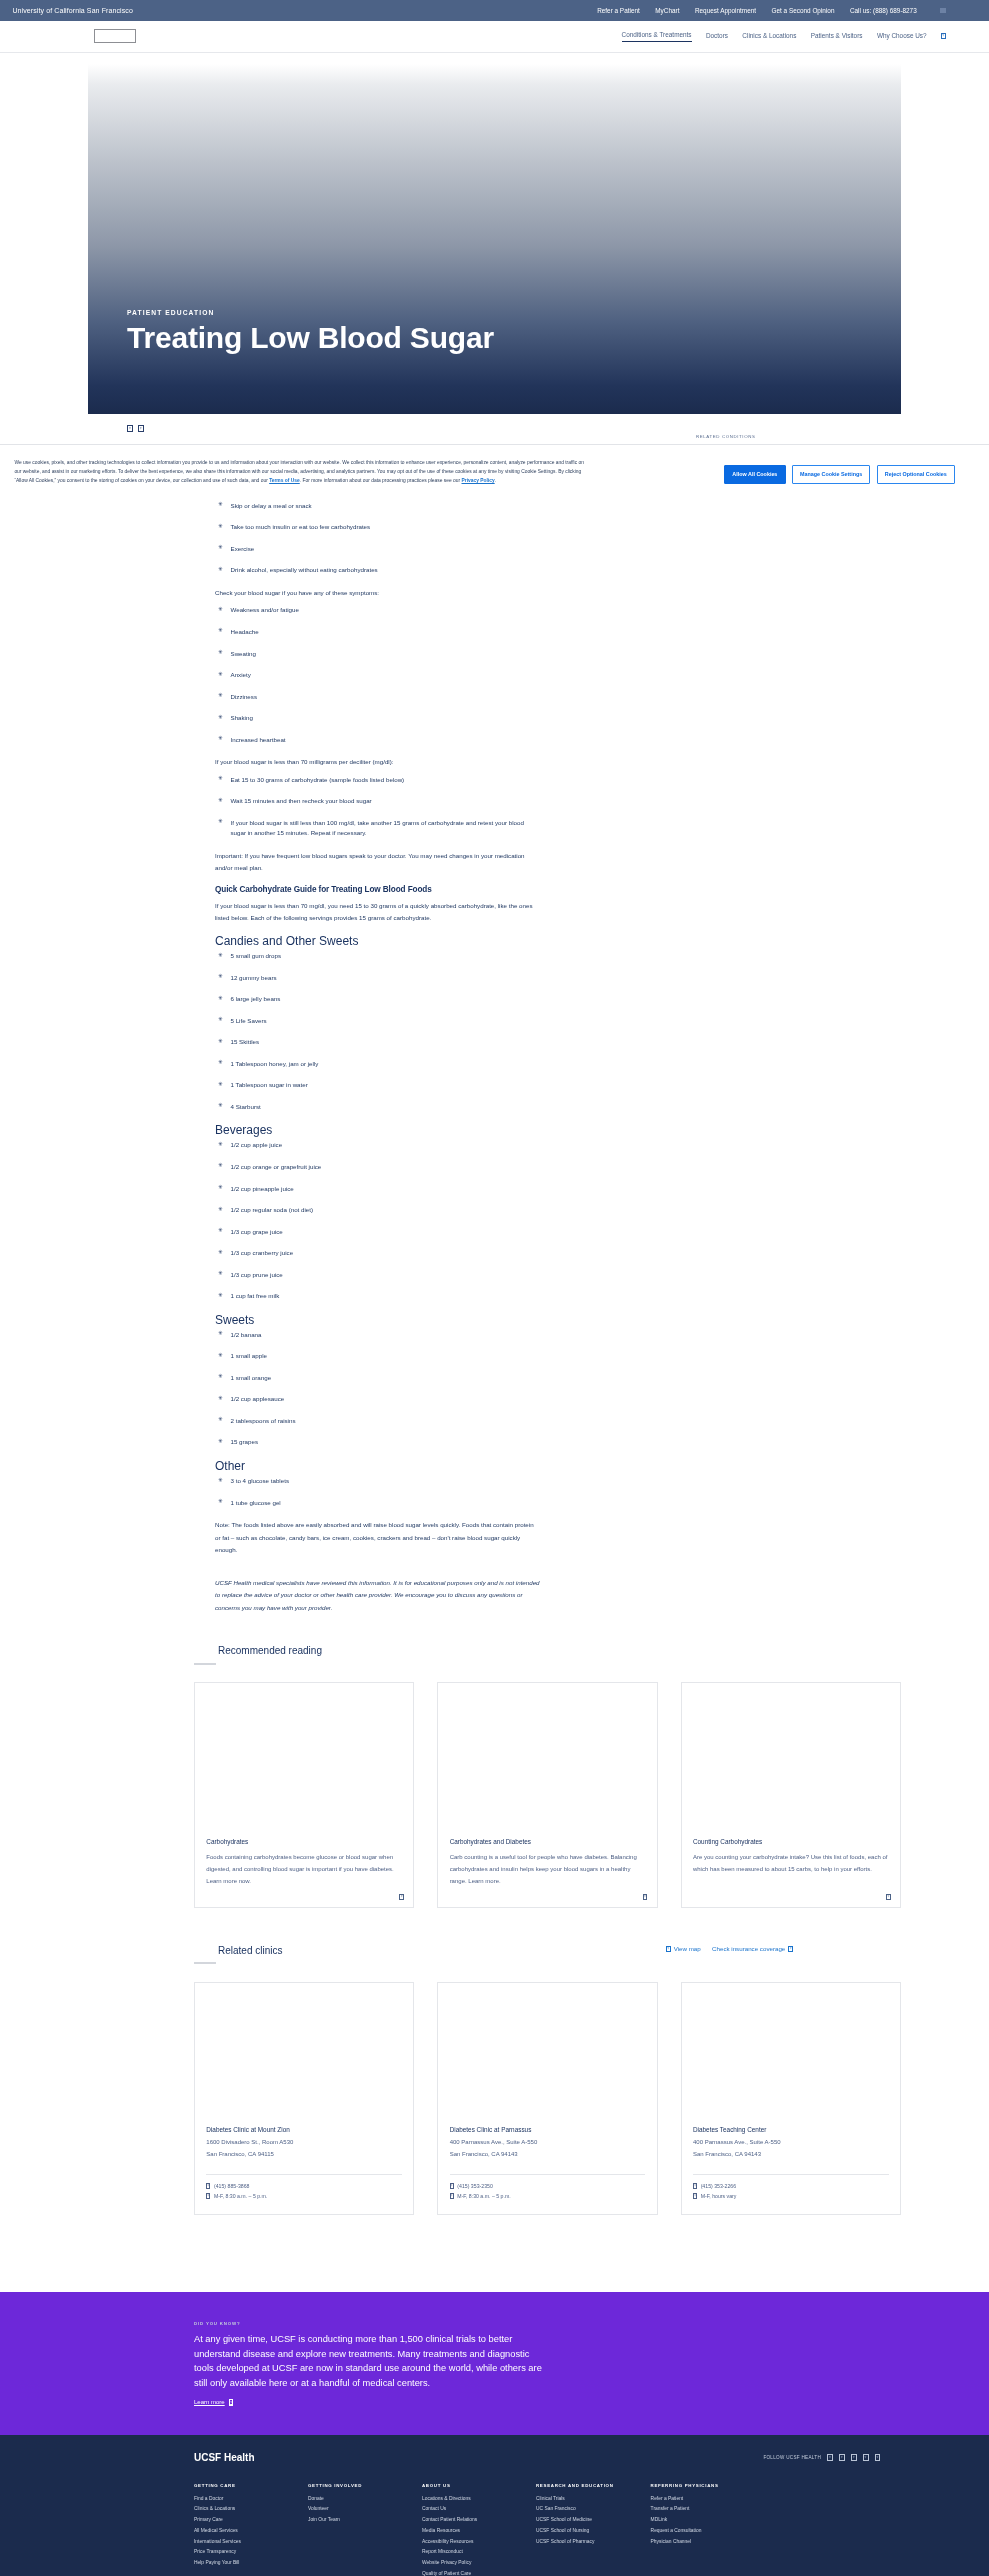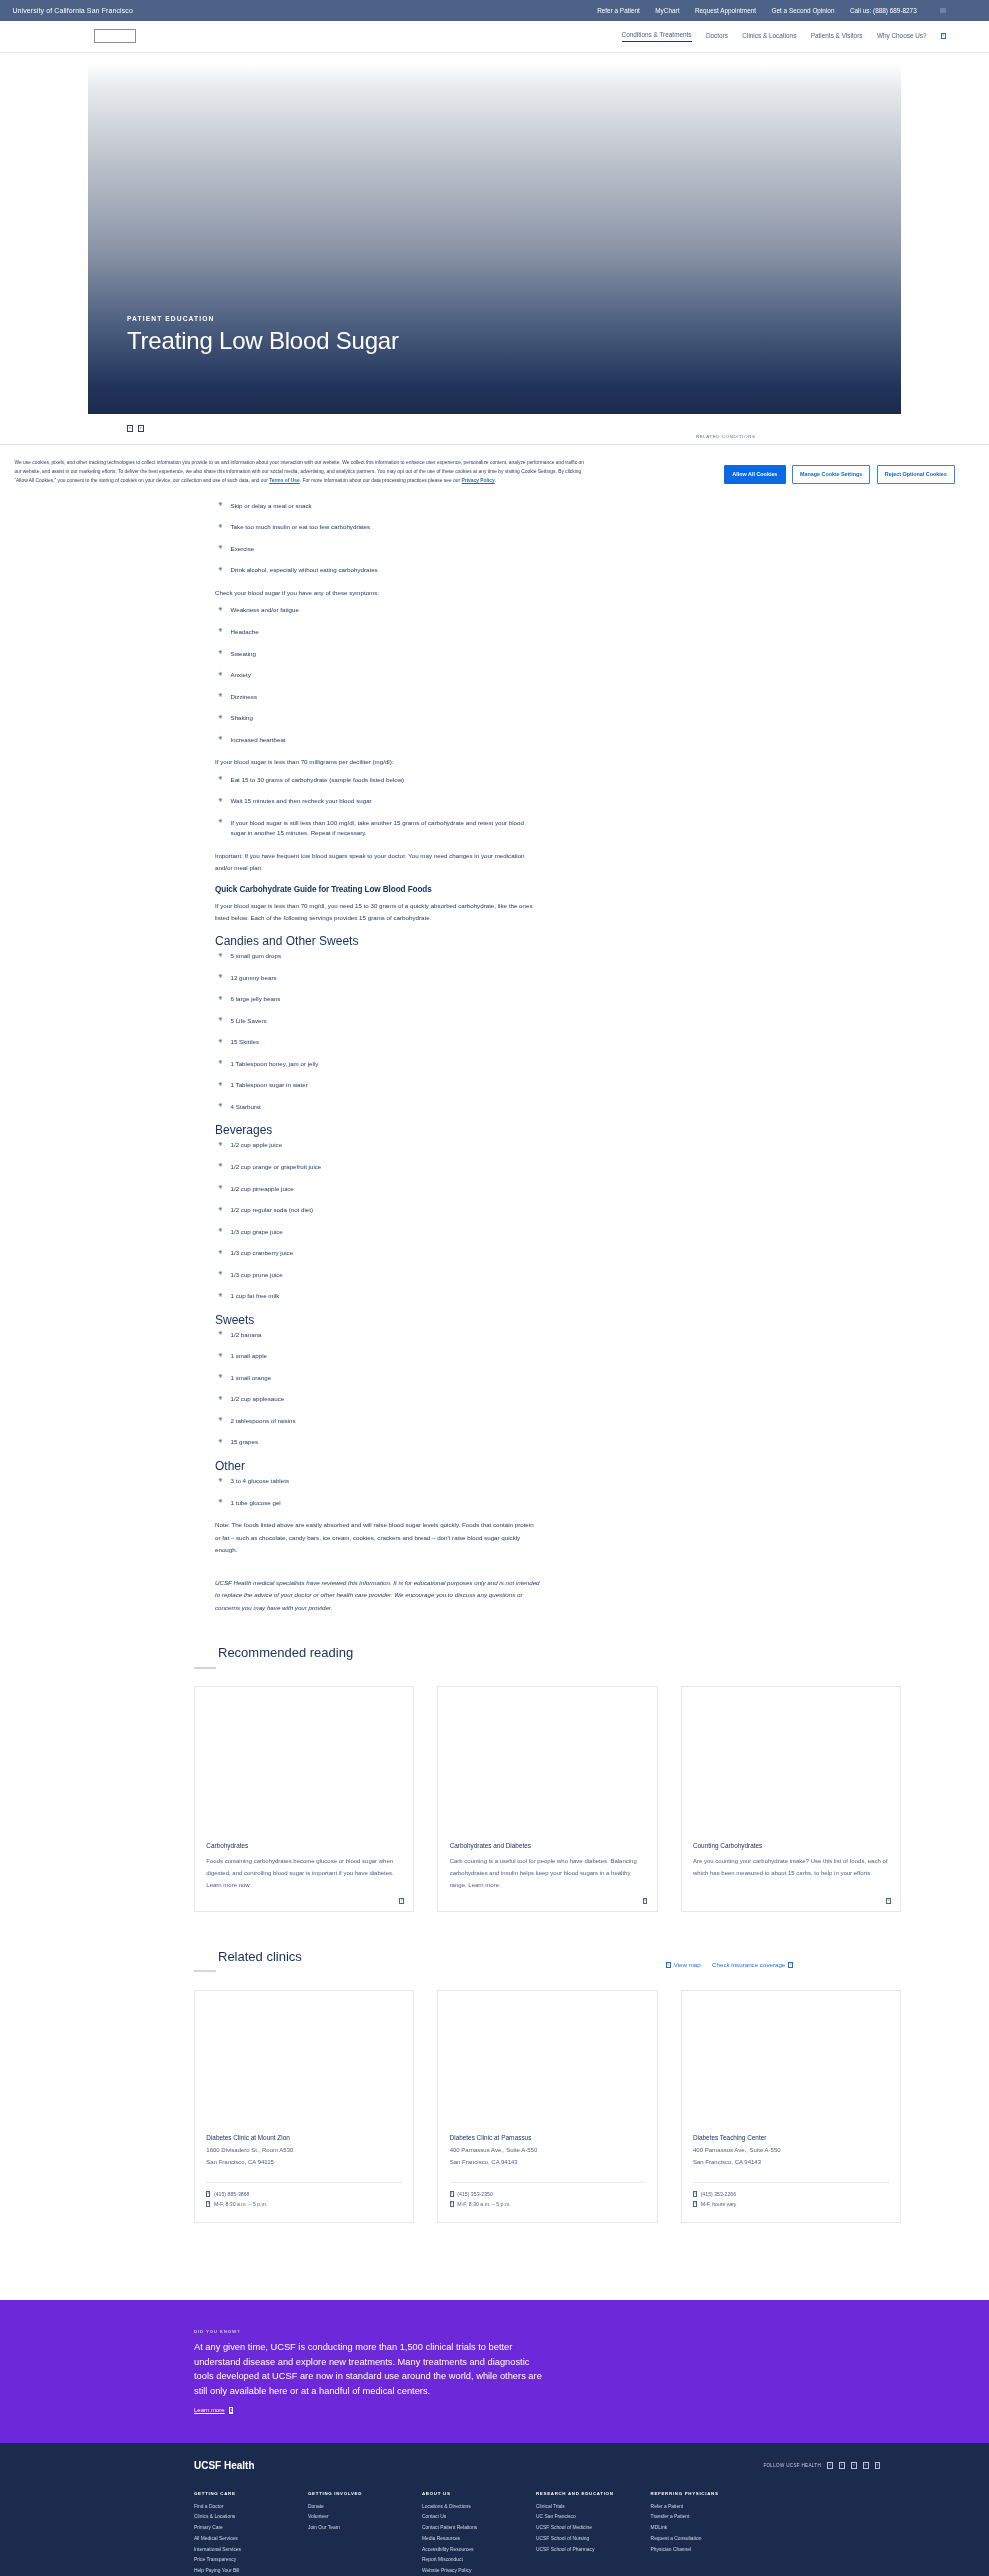--- a/index.html
+++ b/index.html
@@ -58,21 +58,21 @@
     background:linear-gradient(to bottom,#ffffff 0%,#e9ebee 6%,#bcc2cb 28%,#8d97a8 52%,#4e6080 74%,#22345a 92%,#1b2b4d 100%);
     overflow:hidden;
   }
   .hero-inner{
     position:absolute;left:39px;bottom:60px;
   }
   .hero-eyebrow{
     color:#ffffff;font-size:6.7px;letter-spacing:1.1px;font-weight:bold;margin-bottom:5.2px;
   }
   .hero-title{
-    color:#ffffff;font-size:24px;font-weight:normal;letter-spacing:-0.2px;line-height:1.1;
+    color:#ffffff;font-size:30px;font-weight:bold;letter-spacing:-0.2px;line-height:1.1;
   }
   
   .share-row{
     width:813px;margin:0 auto;padding:11.3px 0 11.3px 39px;display:flex;gap:5.2px;
   }
   .share-icon{
     width:5.7px;height:7.2px;border:0.5px solid #2a3f6b;color:#2a3f6b;font-size:2.6px;
     display:flex;align-items:center;justify-content:center;font-family:"Liberation Mono",monospace;
   }
   .rc-wrap{position:relative;width:813px;margin:0 auto;height:0;}
@@ -117,38 +117,38 @@
   }
   h2.art-h2{
     font-size:8.2px;font-weight:bold;color:#1c3461;margin:10.3px 0 5.2px 0;letter-spacing:-0.1px;
   }
   h3.art-h3{
     font-size:12px;font-weight:normal;color:#1c3461;margin:9.3px 0 3.1px 0;
   }
   
   .section{width:813px;margin:0 auto;padding:25px 0 0 106px;}
   .section-title{
-    font-size:13px;font-weight:normal;color:#1c3461;margin-bottom:6.2px;padding-left:24px;
+    font-size:10px;font-weight:normal;color:#1c3461;margin-bottom:6.2px;padding-left:24px;
   }
   .section-rule{width:21.6px;height:2.1px;background:#d3d6dc;margin-bottom:17.5px;}
   .card-grid{display:flex;gap:23px;}
   .card{
     width:225px;border:0.5px solid #e4e6ea;background:#fff;position:relative;
   }
   .card-media{height:147px;background:#ffffff;}
   .card-body{padding:8.2px 11.3px 20.6px 11.3px;}
   .card-title{font-size:6.4px;color:#1c3461;margin-bottom:5.2px;}
   .card-desc{font-size:6px;line-height:2.0;color:#4f6186;}
   .card-arrow{
     position:absolute;right:9.3px;bottom:7.2px;width:4.6px;height:6.2px;border:0.5px solid #4c6286;
     color:#4c6286;font-size:2.6px;display:flex;align-items:center;justify-content:center;
     font-family:"Liberation Mono",monospace;
   }
   
-  .clinics-head{display:flex;align-items:flex-end;}
+  .clinics-head{display:flex;align-items:flex-start;}
   .clinics-links{margin-left:auto;display:flex;gap:11.3px;align-items:center;padding-right:108px;padding-bottom:4.1px;}
   .clinics-links a{color:#1a73cc;font-size:6.2px;text-decoration:none;display:flex;align-items:center;gap:3.1px;}
   .mini-glyph{
     width:4.6px;height:6.2px;border:0.5px solid #1a73cc;color:#1a73cc;font-size:2.6px;
     display:flex;align-items:center;justify-content:center;font-family:"Liberation Mono",monospace;
   }
   .clinic-card{
     width:225px;border:0.5px solid #e4e6ea;background:#fff;
   }
   .clinic-media{height:134px;background:#ffffff;}

